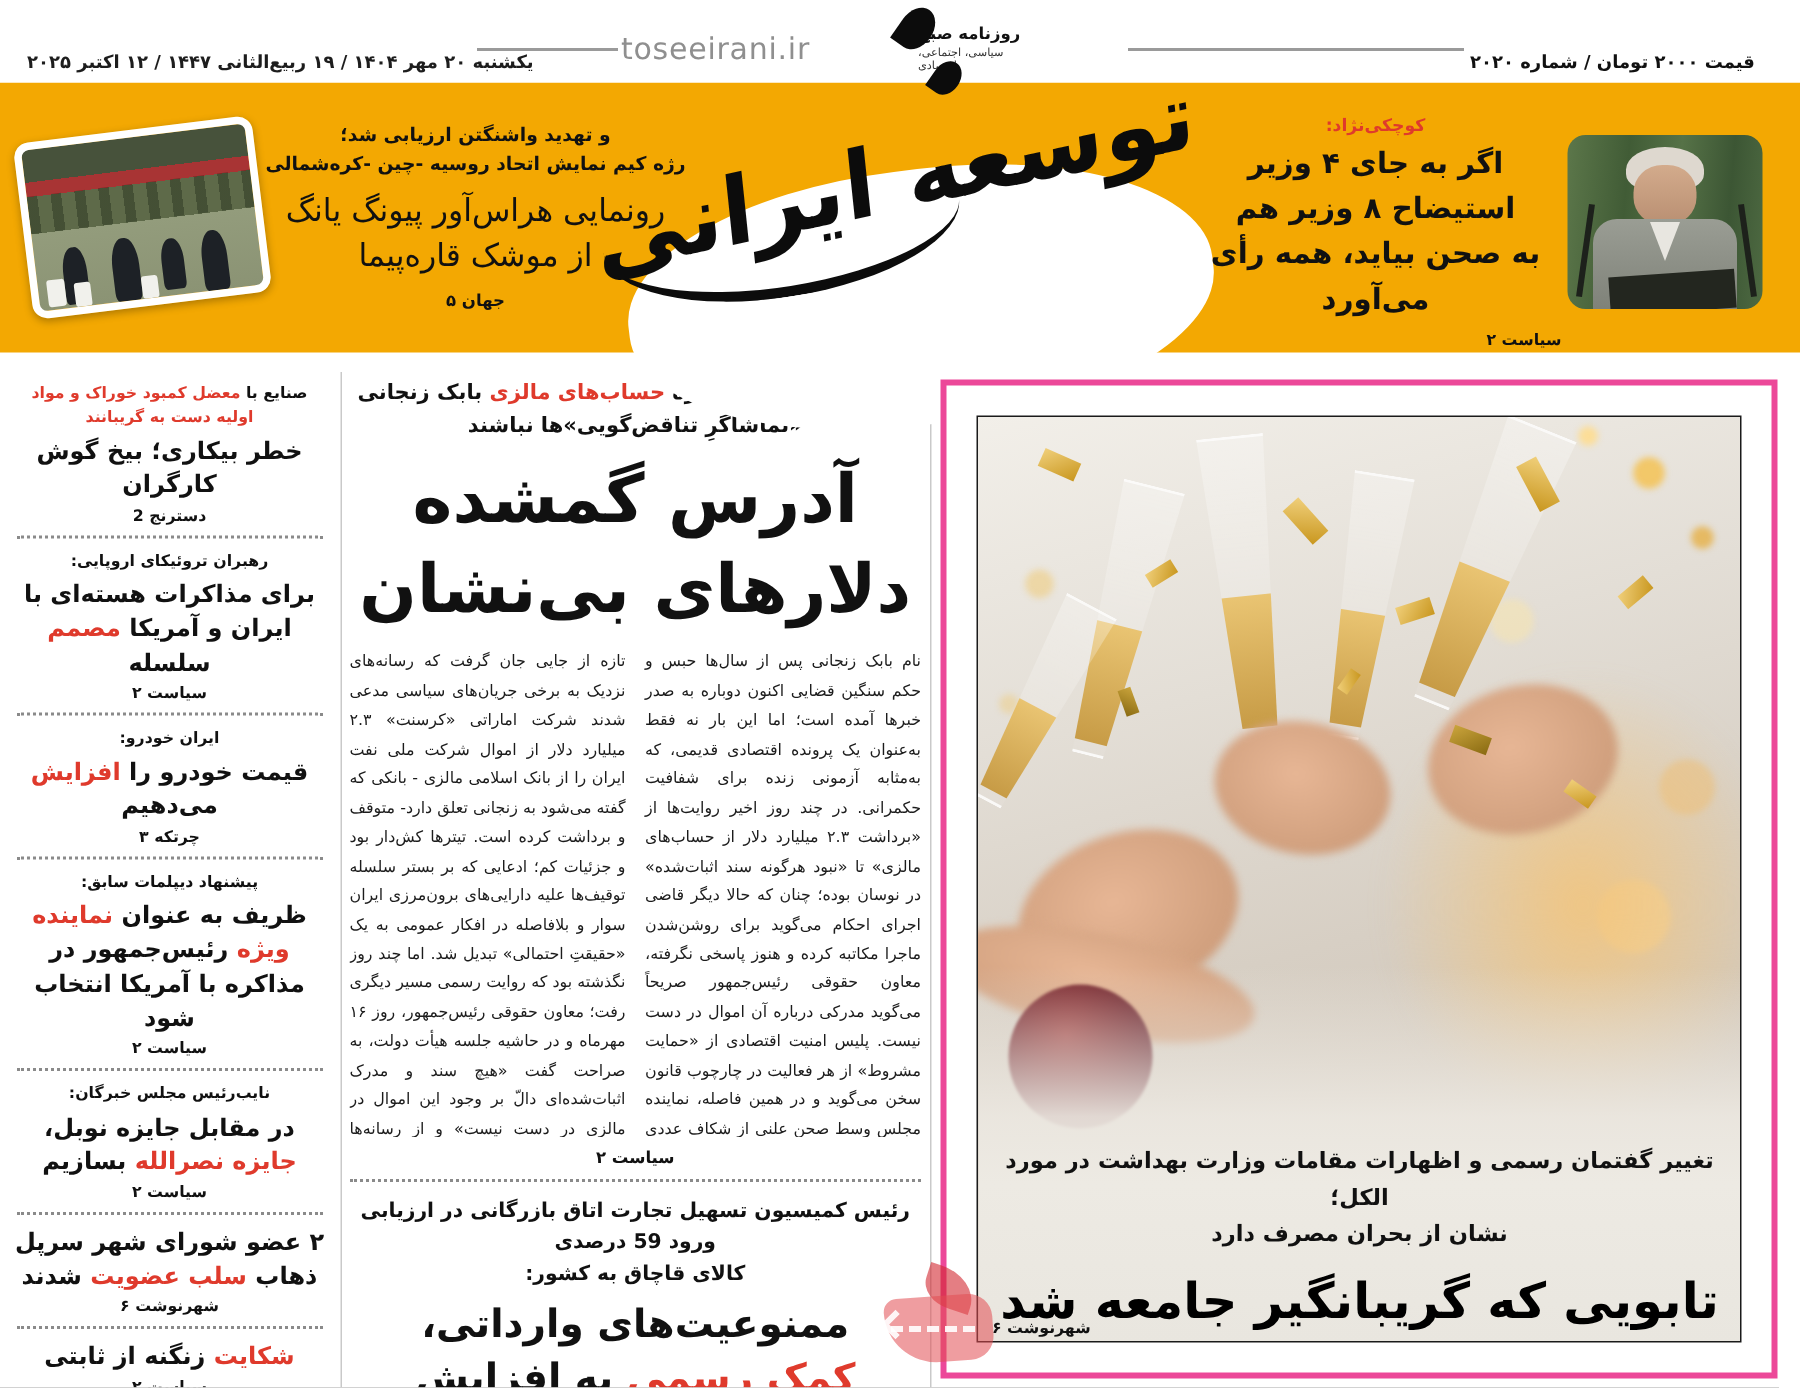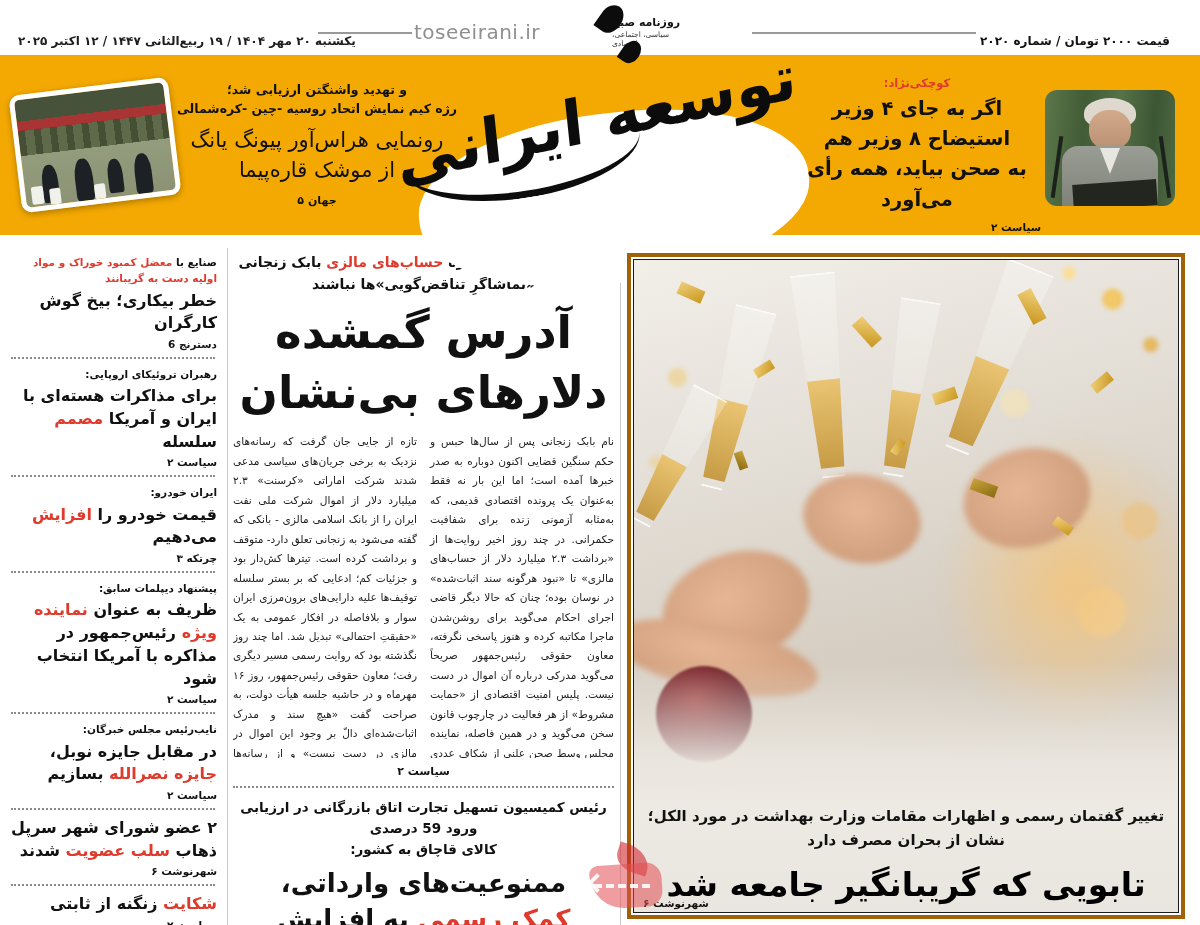--- a/index.html
+++ b/index.html
@@ -56,40 +56,40 @@
   .mp { position:absolute; left:1045px; top:90px; width:130px; height:116px; border-radius:12px; overflow:hidden; z-index:2;
         background:linear-gradient(95deg,#5c774a 0%,#415c36 30%,#567247 55%,#3c5634 80%,#4e6a42 100%); }
   .mp i { position:absolute; display:block; }
 
   
   .vline { position:absolute; top:248px; bottom:0; width:1px; background:#c9c9c9; }
   .v1 { left:227px; } .v2 { left:620px; }
 
   
   .sidebar { position:absolute; left:0; top:250px; width:227px; height:675px; overflow:hidden;
-             padding:4px 10px 15px 9px; }
+             padding:4px 10px 15px 9px; text-align:center; }
   .s-kicker { font-size:10.5px; font-weight:700; line-height:1.55; }
   .s-head { font-size:16px; font-weight:700; line-height:1.42; margin:3px 0 3px; }
   .s-section { font-size:10.5px; font-weight:700; margin-top:3px; }
   .dotted { border-top:2px dotted #8a8a8a; margin:7px 2px; }
 
   
   .mid { position:absolute; left:233px; top:252px; width:381px; height:673px; overflow:hidden; text-align:center; }
   .m-kicker { font-size:14px; font-weight:700; line-height:1.55; }
   .m-head { font-size:45px; font-weight:700; line-height:1.32; margin:8px 0 10px; }
   .body-cols { display:flex; gap:13px; height:326px; overflow:hidden; margin-top:2px; direction:rtl; }
   .bcol { flex:1; font-size:10.6px; line-height:1.84; text-align:justify; color:#1c1c1c; }
   .m-section { font-size:11px; font-weight:700; margin-top:7px; }
   .dotted-wide { border-top:2px dotted #8a8a8a; margin:8px 0 9px; }
   .b2-kicker { font-size:13.5px; font-weight:700; line-height:1.55; }
   .b2-head { font-size:26px; font-weight:700; line-height:1.4; margin-top:5px; }
 
   
-  .frame { position:absolute; left:627px; top:253px; width:558px; height:666px; border:4px solid #a16207;
-           background:#fff; padding:2px; z-index:2; }
+  .frame { position:absolute; left:627px; top:253px; width:558px; height:666px; border:4px solid #ec4899;
+           background:#fff; padding:20px; z-index:2; }
   .frame-inner { position:relative; width:100%; height:100%; border:1px solid #1a1a1a; overflow:hidden;
                  background:linear-gradient(165deg,#f2efe9 0%,#e3ded6 30%,#d7cfc4 55%,#cfc5b8 78%,#d8d0c6 100%); }
   .bokeh { position:absolute; inset:0; filter:blur(2px); background:
       radial-gradient(circle at 88% 6%, rgba(243,196,92,.9) 0 10px, rgba(243,196,92,0) 11px),
       radial-gradient(circle at 95% 13%, rgba(230,176,70,.8) 0 7px, rgba(230,176,70,0) 8px),
       radial-gradient(circle at 80% 2%, rgba(255,220,140,.85) 0 6px, rgba(255,220,140,0) 7px),
       radial-gradient(circle at 8% 18%, rgba(240,200,110,.5) 0 9px, rgba(240,200,110,0) 10px),
       radial-gradient(circle at 4% 31%, rgba(240,200,110,.4) 0 6px, rgba(240,200,110,0) 7px),
       radial-gradient(circle at 70% 22%, rgba(250,230,170,.5) 0 14px, rgba(250,230,170,0) 15px),
       radial-gradient(circle at 93% 40%, rgba(235,190,120,.55) 0 18px, rgba(235,190,120,0) 19px),
@@ -190,21 +190,21 @@
     <i style="left:118px;top:46px;width:4px;height:62px;background:#1d211b;transform:rotate(-8deg);"></i>
   </div>
 
   <div class="vline v1"></div>
   <div class="vline v2"></div>
 
   <aside class="sidebar">
     <article>
       <div class="s-kicker"><span>صنایع با </span><span class="red">معضل کمبود خوراک و مواد اولیه دست به گریبانند</span></div>
       <h3 class="s-head"><span>خطر بیکاری؛ بیخ گوش کارگران</span><span class="red"></span><span></span></h3>
-      <div class="s-section">دسترنج 6</div>
+      <div class="s-section">دسترنج 2</div>
     </article>
     <div class="dotted"></div>
 
     <article>
       <div class="s-kicker"><span>رهبران تروئیکای اروپایی:</span></div>
       <h3 class="s-head"><span>برای مذاکرات هسته‌ای با ایران و </span><span>آمریکا </span><span class="red">مصمم</span><span> سلسله</span></h3>
       <div class="s-section">سیاست ۲</div>
     </article>
     <div class="dotted"></div>
 

